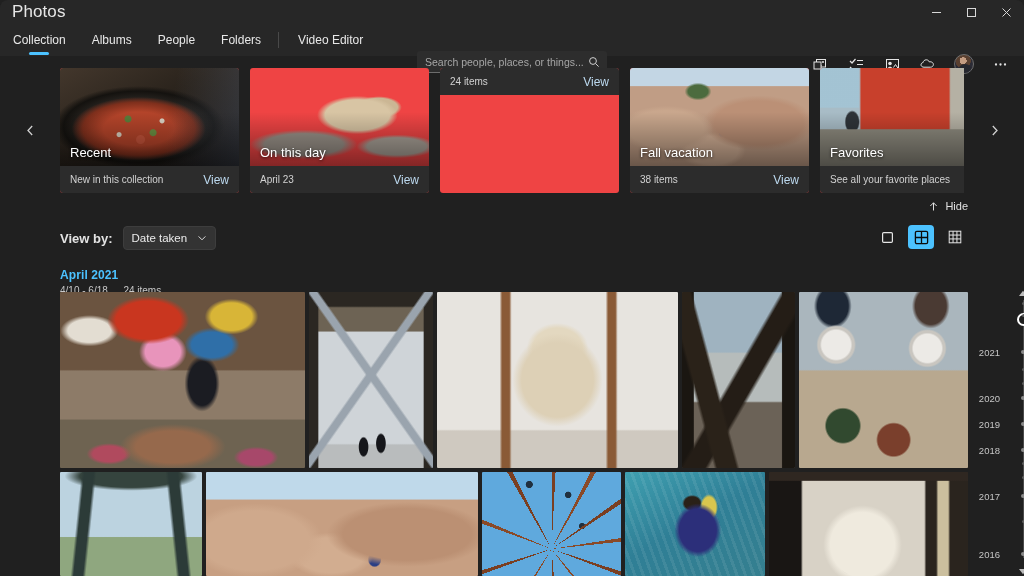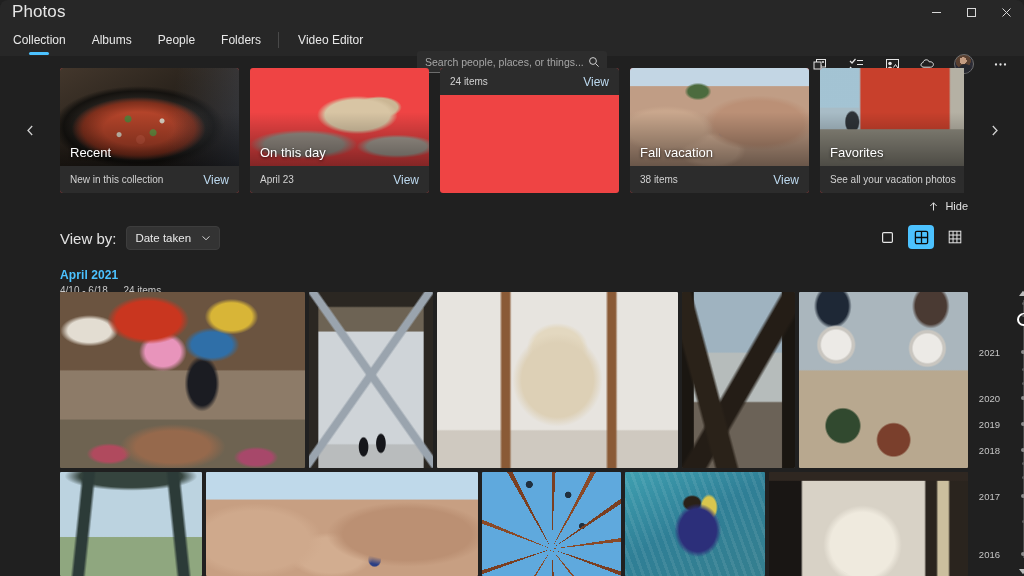--- a/index.html
+++ b/index.html
@@ -230,21 +230,21 @@
   
   .hidebar {
     position: absolute; top: 200px; right: 56px;
     display: flex; align-items: center; gap: 6px;
     font-size: 11px; color: #e0e0e0;
   }
   .viewby {
     position: absolute; top: 226px; left: 60px;
     display: flex; align-items: center; gap: 10px;
   }
-  .viewby-label { font-size: 15px; color: #e3e3e3; }
+  .viewby-label { font-size: 13px; color: #e3e3e3; font-weight: bold; }
   .combo {
     height: 24px; min-width: 85px;
     background: #333333;
     border: 1px solid #3d3d3d;
     border-radius: 4px;
     display: flex; align-items: center; justify-content: space-between;
     padding: 4px 8px; gap: 10px;
   }
   .combo span { font-size: 11.5px; color: #eaeaea; }
   .viewtoggles {
@@ -596,21 +596,21 @@
         </div>
       </div>
 
       <div class="card">
         <div class="thumb">
           <div class="art art-fav"></div>
           <div class="scrim"></div>
           <div class="title">Favorites</div>
         </div>
         <div class="footer">
-          <span class="meta">See all your vacation photos</span>
+          <span class="meta">See all your favorite places</span>
 
         </div>
       </div>
 
     </div>
 
     <div class="car-arrow right">
       <svg width="13" height="13" viewBox="0 0 13 13" aria-hidden="true">
         <path d="M4.8 2 L9 6.5 L4.8 11" fill="none" stroke="currentColor" stroke-width="1.3"></path>
       </svg>

